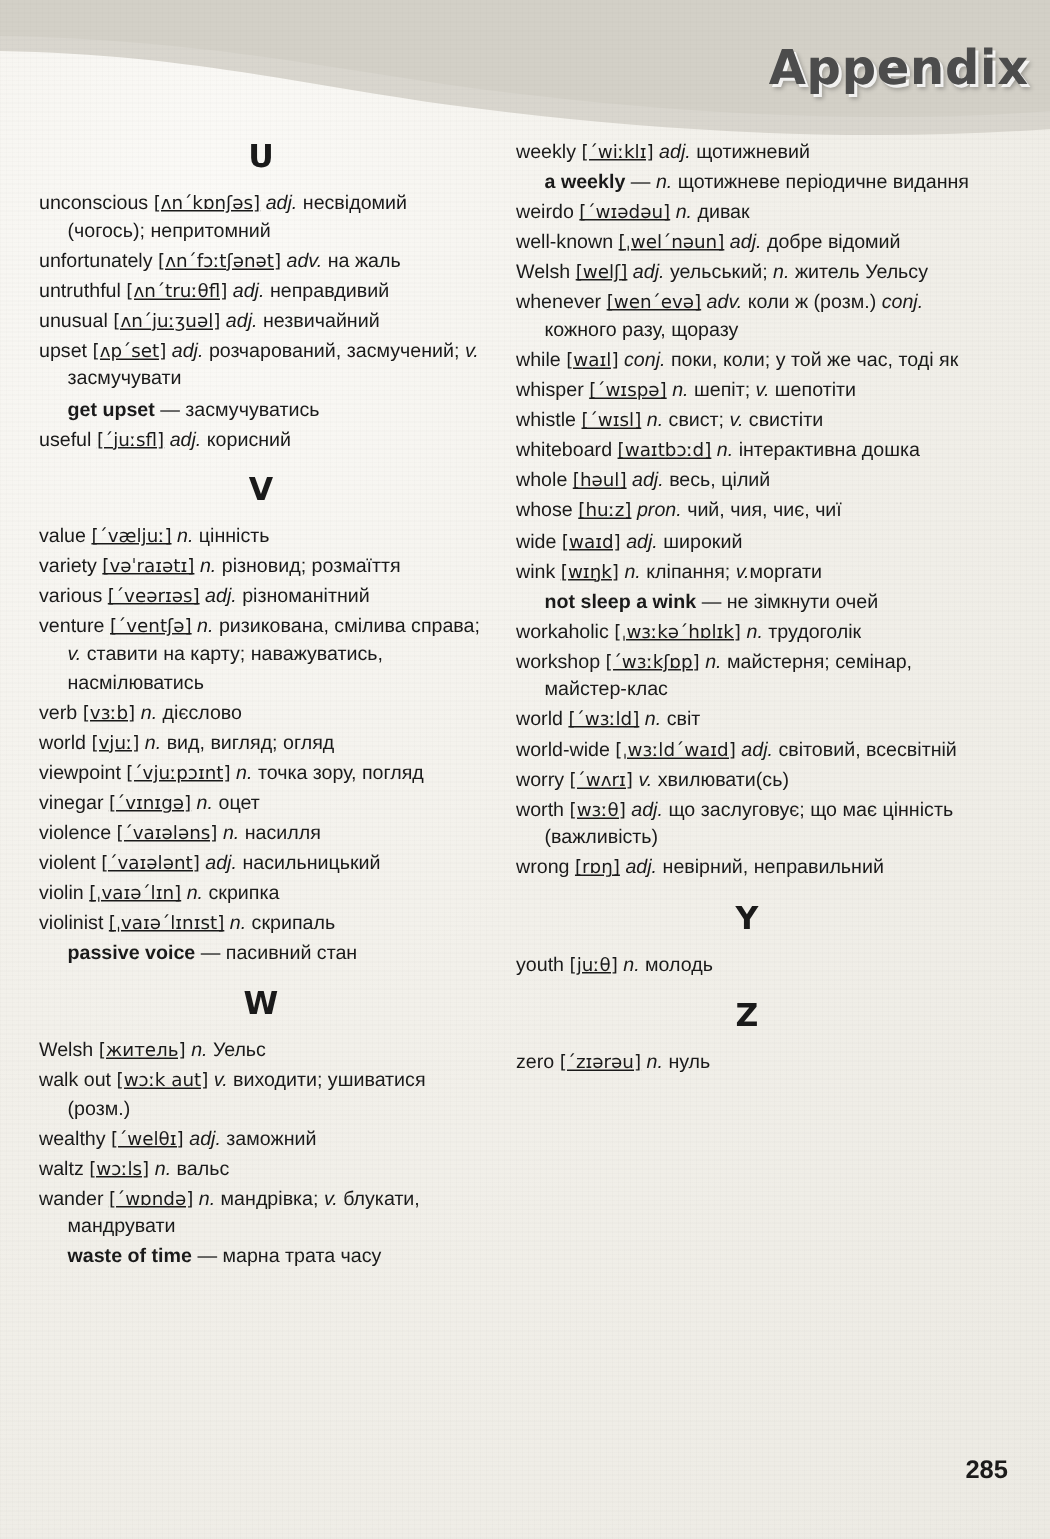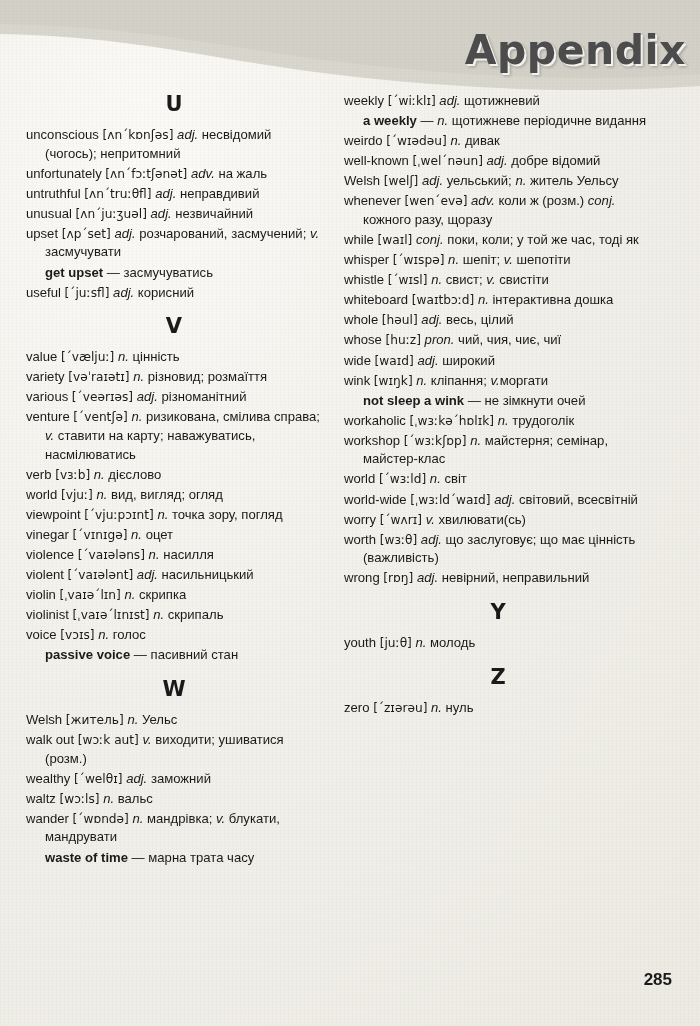--- a/index.html
+++ b/index.html
@@ -37,21 +37,21 @@
     left: 0;
     width: 700px;
     height: 120px;
     overflow: hidden;
   }
   .header-band svg { display: block; }
   .appendix-title {
     position: absolute;
     top: 26px;
     right: 14px;
-    font-size: 41px;
+    font-size: 32px;
     font-weight: bold;
     letter-spacing: 0.5px;
     color: #4c4c4c;
     text-shadow: 2px 2px 0 rgba(255,255,255,0.85), 3px 3px 3px rgba(0,0,0,0.25);
     font-family: "DejaVu Sans", sans-serif;
     z-index: 3;
   }
   .columns {
     position: absolute;
     top: 92px;
@@ -94,20 +94,21 @@
   .sub {
     font-size: 13.1px;
     line-height: 1.42;
     margin-bottom: 1.5px;
     padding-left: 19px;
   }
   .sub .hw { font-weight: bold; }
   .ipa {
     font-family: "DejaVu Sans", sans-serif;
     font-size: 12.2px;
+    text-decoration: underline;
   }
   .pos {
     font-style: italic;
   }
   .note {
   }
   .page-num {
     position: absolute;
     right: 28px;
     bottom: 36px;
@@ -146,21 +147,20 @@
         <div class="entry"><span class="hw">various</span> <span class="ipa">[´veərɪəs]</span><span> <span class="pos">adj.</span> різноманітний</span></div>
         <div class="entry"><span class="hw">venture</span> <span class="ipa">[´ventʃə]</span><span> <span class="pos">n.</span> ризикована, смілива справа; <span class="pos">v.</span> ставити на карту; наважуватись, насмілюватись</span></div>
         <div class="entry"><span class="hw">verb</span> <span class="ipa">[vɜːb]</span><span> <span class="pos">n.</span> дієслово</span></div>
         <div class="entry"><span class="hw">world</span> <span class="ipa">[vjuː]</span><span> <span class="pos">n.</span> вид, вигляд; огляд</span></div>
         <div class="entry"><span class="hw">viewpoint</span> <span class="ipa">[´vjuːpɔɪnt]</span><span> <span class="pos">n.</span> точка зору, погляд</span></div>
         <div class="entry"><span class="hw">vinegar</span> <span class="ipa">[´vɪnɪgə]</span><span> <span class="pos">n.</span> оцет</span></div>
         <div class="entry"><span class="hw">violence</span> <span class="ipa">[´vaɪələns]</span><span> <span class="pos">n.</span> насилля</span></div>
         <div class="entry"><span class="hw">violent</span> <span class="ipa">[´vaɪələnt]</span><span> <span class="pos">adj.</span> насильницький</span></div>
         <div class="entry"><span class="hw">violin</span> <span class="ipa">[ˌvaɪə´lɪn]</span><span> <span class="pos">n.</span> скрипка</span></div>
         <div class="entry"><span class="hw">violinist</span> <span class="ipa">[ˌvaɪə´lɪnɪst]</span><span> <span class="pos">n.</span> скрипаль</span></div>
-        <div class="entry"><span class="hw">voice</span> <span class="ipa">[vɔɪs]</span><span> <span class="pos">n.</span> голос</span></div>
         <div class="sub"><span class="hw">passive voice</span><span> — пасивний стан</span></div>
         <div class="letter">W</div>
         <div class="entry"><span class="hw">Welsh</span> <span class="ipa">[житель]</span><span> <span class="pos">n.</span> Уельс</span></div>
         <div class="entry"><span class="hw">walk out</span> <span class="ipa">[wɔːk aut]</span><span> <span class="pos">v.</span> виходити; ушиватися (<span class="note">розм.</span>)</span></div>
         <div class="entry"><span class="hw">wealthy</span> <span class="ipa">[´welθɪ]</span><span> <span class="pos">adj.</span> заможний</span></div>
         <div class="entry"><span class="hw">waltz</span> <span class="ipa">[wɔːls]</span><span> <span class="pos">n.</span> вальс</span></div>
         <div class="entry"><span class="hw">wander</span> <span class="ipa">[´wɒndə]</span><span> <span class="pos">n.</span> мандрівка; <span class="pos">v.</span> блукати, мандрувати</span></div>
         <div class="sub"><span class="hw">waste of time</span><span> — марна трата часу</span></div>
       </div>
     <div class="col right">

